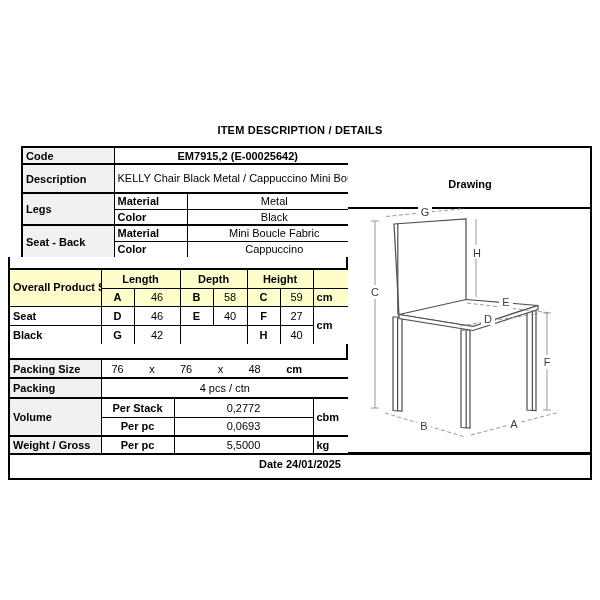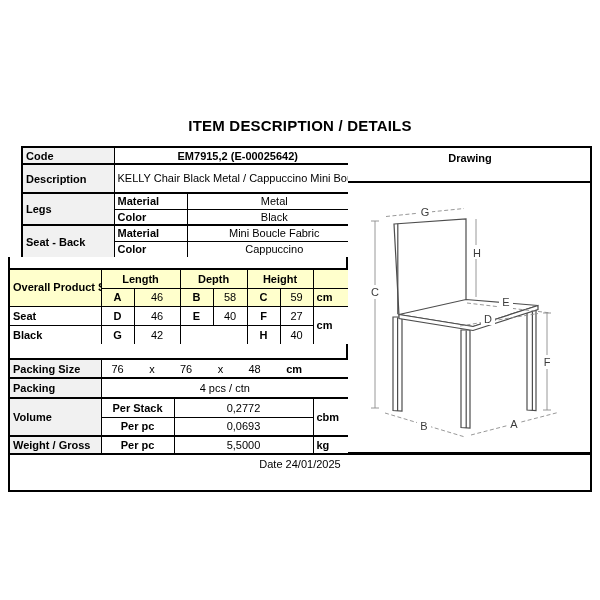--- a/index.html
+++ b/index.html
@@ -1,42 +1,42 @@
 <!DOCTYPE html>
 <html><head>
 <meta charset="utf-8">
 <style>
   html,body{margin:0;padding:0;background:#ffffff;}
   .sheet{position:relative;width:600px;height:600px;background:#fff;
          font-family:"Liberation Sans",sans-serif;font-size:11px;color:#000;}
   .abs{position:absolute;box-sizing:border-box;}
-  .title{left:0;right:0;top:117px;height:15px;text-align:center;
-         font-weight:bold;font-size:15px;letter-spacing:.2px;}
+  .title{left:0;right:0;top:124px;height:15px;text-align:center;
+         font-weight:bold;font-size:11px;letter-spacing:.2px;}
   table.tbl{position:absolute;border-collapse:collapse;table-layout:fixed;
             font-family:"Liberation Sans",sans-serif;font-size:11px;
             border:2px solid #000;}
   table.tbl td{border:1px solid #000;padding:0 3px;vertical-align:middle;
                white-space:nowrap;overflow:hidden;}
   .b{font-weight:bold;}
   .gray{background:#F1F1F1;}
   .yellow{background:#FFFFCC;}
   .ctr{text-align:center;}
   tr.sep td{border-bottom-width:2px;}
   td.wrap{white-space:normal;line-height:13px;padding:0 8px;}
   .spacer{left:8px;width:340px;background:#fff;
           border-left:2px solid #000;border-right:2px solid #000;}
   .packflex{display:flex;justify-content:space-between;align-items:center;
             padding:0 46px 0 10px;}
   .drawframe{left:348px;top:146px;width:244px;height:308px;
              border:2px solid #000;border-left:none;background:#fff;}
-  .drawheader{left:348px;top:136px;width:244px;height:47px;
+  .drawheader{left:348px;top:162px;width:244px;height:47px;
               border-bottom:2px solid #000;text-align:center;
               line-height:45px;font-weight:bold;}
-  .daterow{left:8px;top:453px;width:584px;height:39px;border:2px solid #000;
-           text-align:center;font-weight:normal;line-height:19px;background:#fff;}
+  .daterow{left:8px;top:453px;width:584px;height:27px;border:2px solid #000;
+           text-align:center;font-weight:bold;line-height:19px;background:#fff;}
   svg text{font-family:"Liberation Sans",sans-serif;font-size:11px;fill:#3c3c3c;}
 </style>
 </head>
 <body>
 
 <div class="sheet">
 
   <div class="abs title">ITEM DESCRIPTION / DETAILS</div>
 
   <table class="tbl" style="left:8px;top:146px;width:340px;margin-left:13px;">

